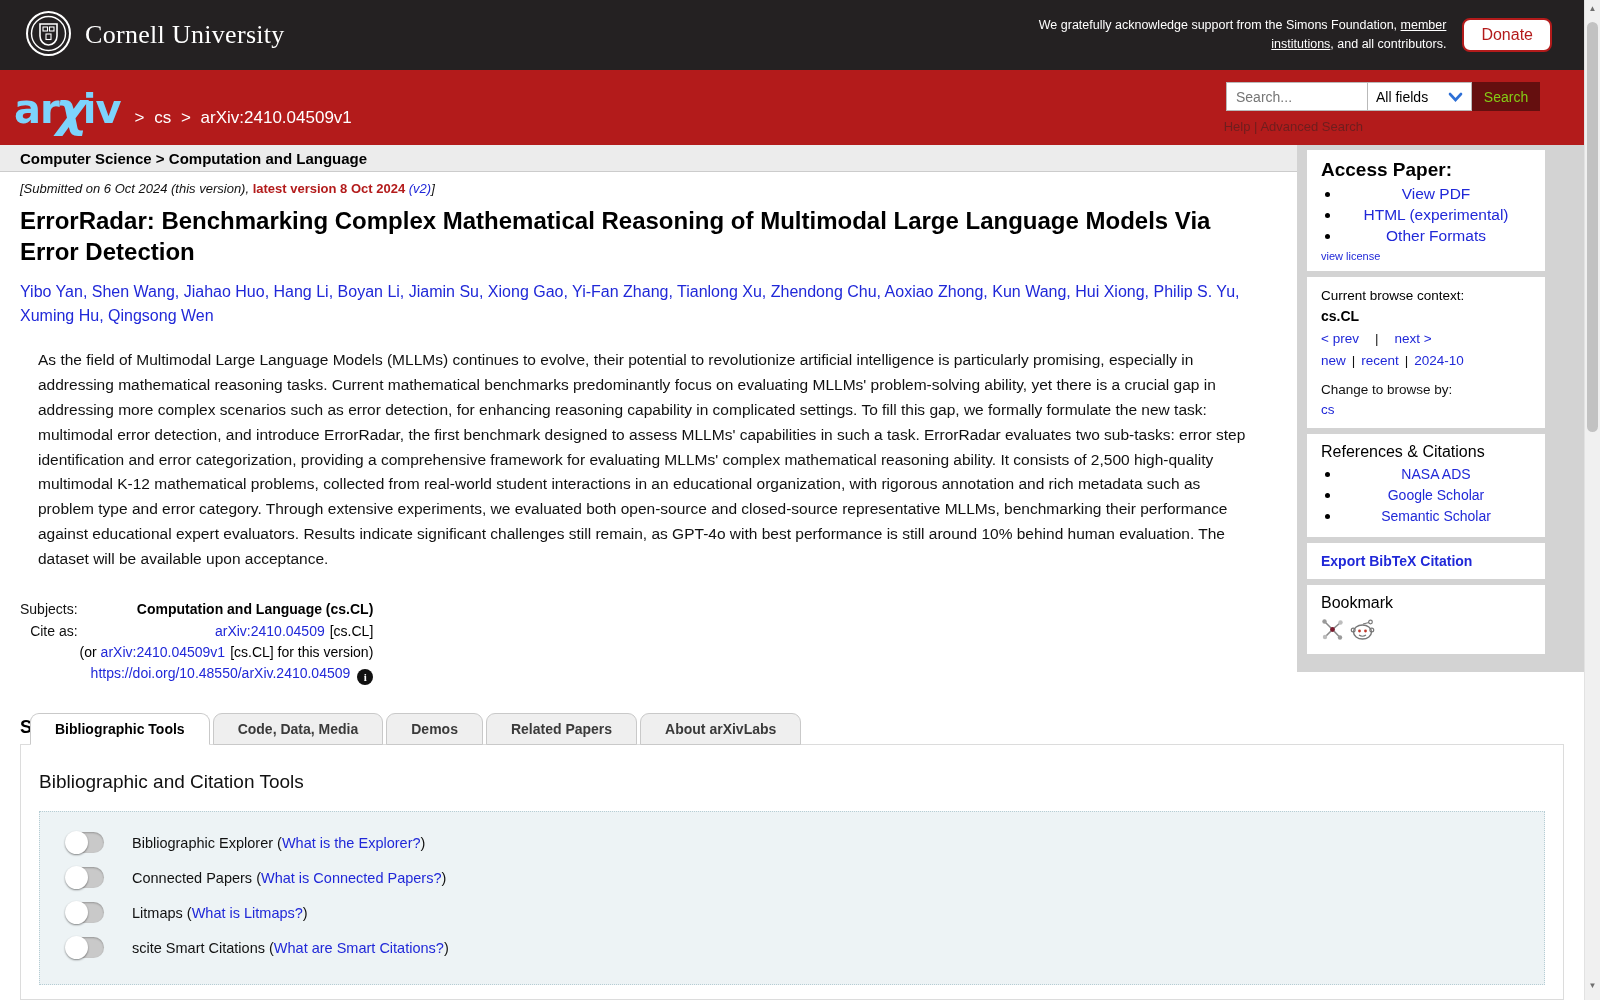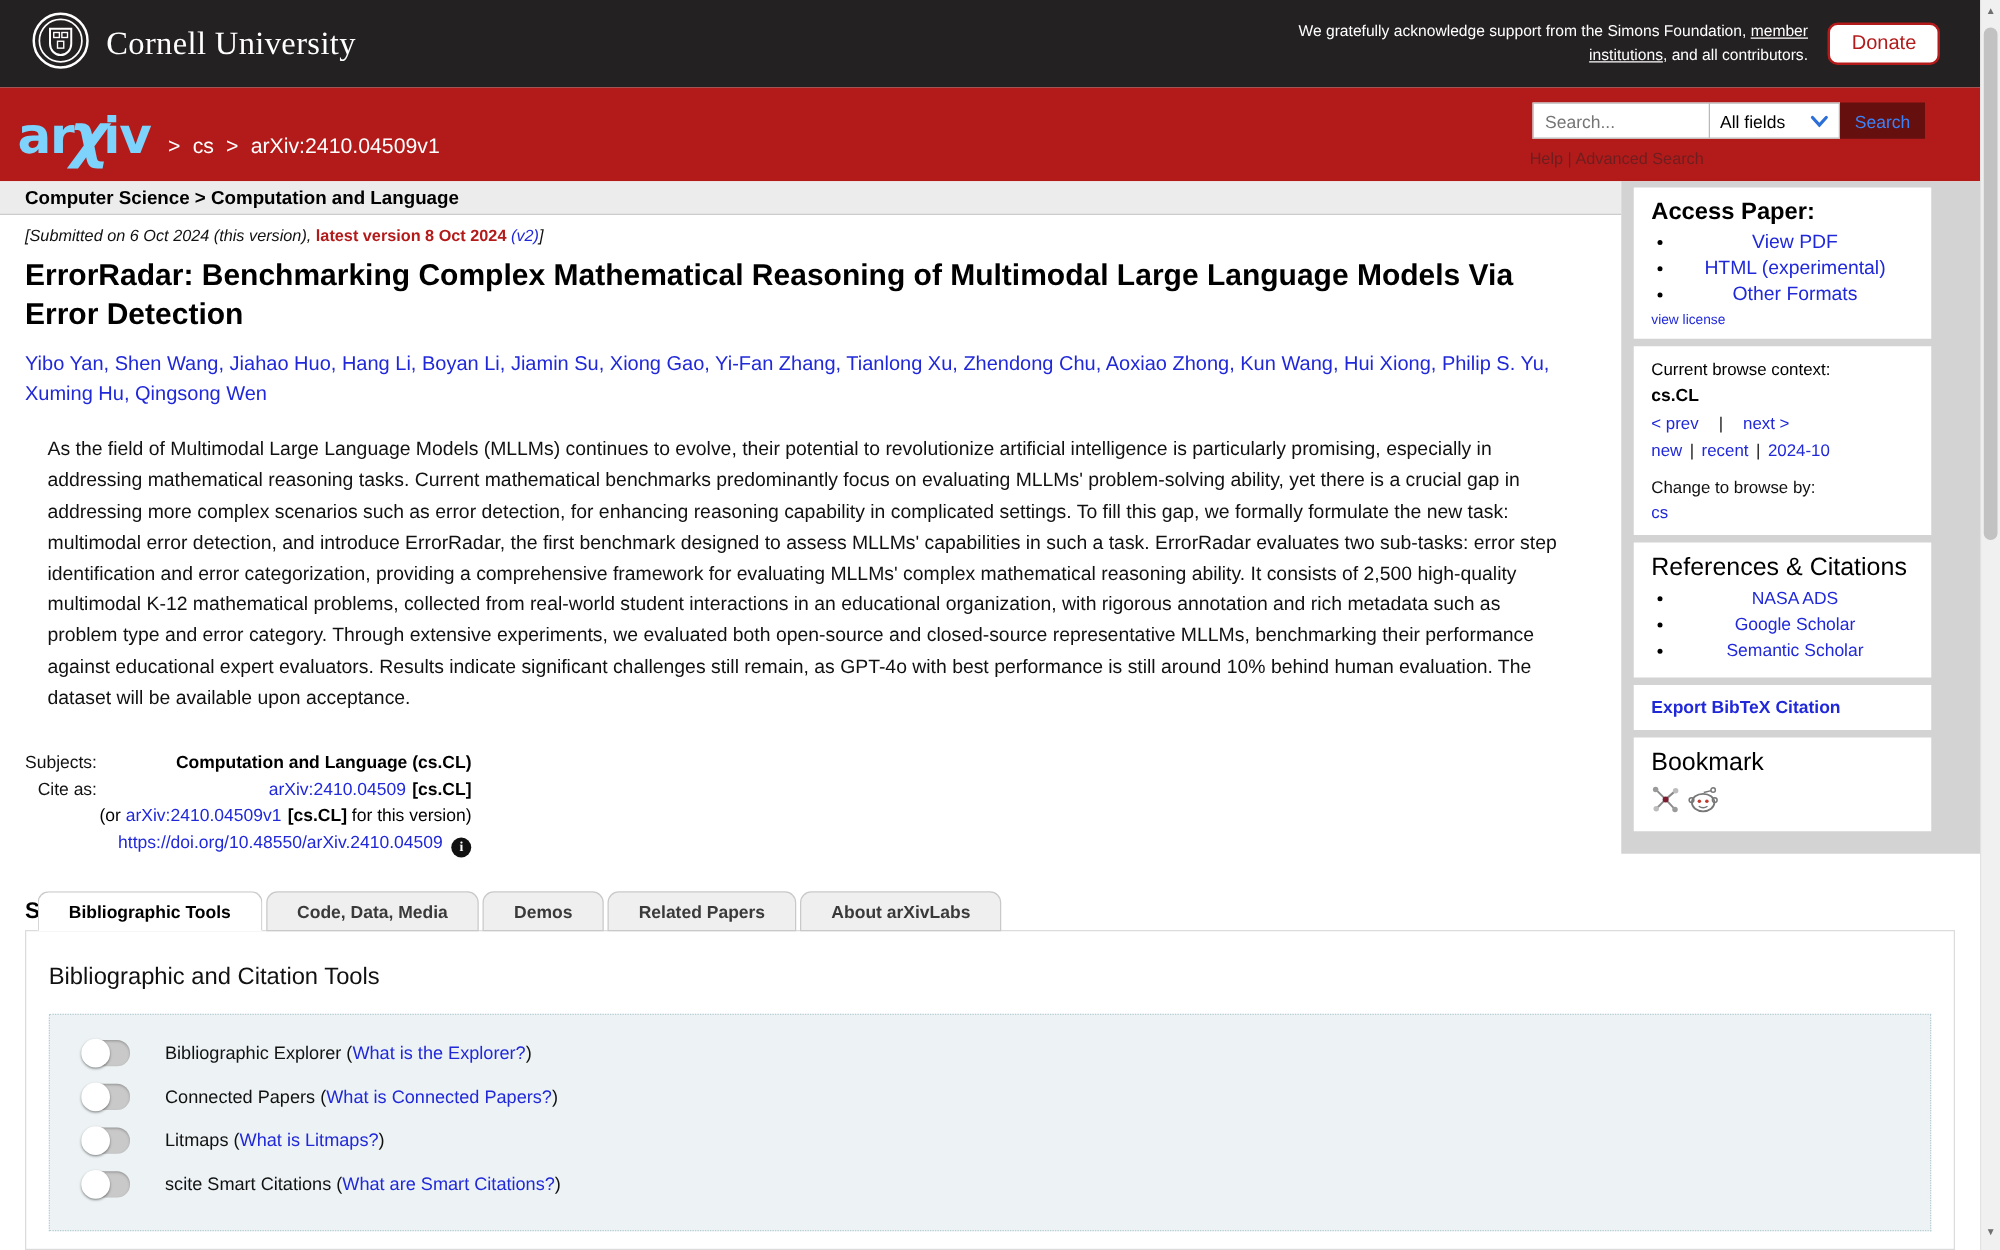--- a/index.html
+++ b/index.html
@@ -21,21 +21,21 @@
   .red-banner { position:absolute; top:70px; left:0; width:1600px; height:75px; background:#b31b1b; }
   .banner-left { position:absolute; left:14px; top:8px; display:flex; align-items:baseline; gap:9px; color:#fff; }
   .arxiv-logo { font-size:40px; font-weight:bold; color:#7dd3fc; letter-spacing:-1px; text-decoration:none; font-family:"DejaVu Sans", sans-serif; }
   .arxiv-logo .chi { font-style:italic; font-size:48px; position:relative; top:3px; margin:0 -3px; }
   .crumbs { font-size:17px; color:#fff; }
   .crumbs a { color:#fff; text-decoration:none; }
   .crumb-sep { margin:0 5px; }
   .search-row { position:absolute; top:12px; right:60px; display:flex; height:29px; }
   .search-input { width:142px; border:1px solid #b9b9b9; padding:0 9px; font-size:14px; font-family:"Liberation Sans", sans-serif; outline:none; }
   .search-select { width:104px; background:#fff; border:1px solid #b9b9b9; border-left:none; display:flex; align-items:center; justify-content:space-between; padding:0 8px; font-size:14px; cursor:pointer; }
-  .search-btn { width:68px; background:#650f0f; color:#3b82f6; border:none; font-size:14px; font-family:"Liberation Sans", sans-serif; cursor:pointer; }
+  .search-btn { width:68px; background:#650f0f; color:#84cc16; border:none; font-size:14px; font-family:"Liberation Sans", sans-serif; cursor:pointer; }
   .help-row { position:absolute; top:49px; right:237px; font-size:13px; color:#6e1e1e; }
   .help-row a { color:#6e1e1e; text-decoration:none; }
 
   
   .subject-strip { position:absolute; top:145px; left:0; width:1297px; height:27px; background:#ececec; border-bottom:1px solid #cccccc; display:flex; align-items:center; padding-left:20px; font-size:15px; font-weight:bold; }
 
   
   .main { position:absolute; top:172px; left:0; width:1297px; padding:9px 28px 0 20px; background:#fff; }
   .submitted { font-size:13px; font-style:italic; color:#111; }
   .submitted .latest { color:#b31b1b; font-weight:bold; font-style:normal; text-decoration:none; }
@@ -44,34 +44,34 @@
   .authors { font-size:16px; line-height:1.5; color:#2028d8; max-width:1275px; }
   .authors a { color:#2028d8; text-decoration:none; }
   .abstract { margin:20px 0 0 18px; max-width:1214px; font-size:15.5px; line-height:1.6; color:#111; }
 
   .meta { margin-top:26px; font-size:14px; border-collapse:collapse;text-align:right; }
   .meta td { padding:3px 0; vertical-align:top; }
   .meta .lbl { width:56px; color:#111; padding-right:2px; }
   .meta .bold { font-weight:bold; }
   .meta a { color:#2028d8; text-decoration:none; }
   .cite-line { margin-bottom:5px; }
-  .catchip { font-weight:bold; margin-left:5px; }
+  .catchip { font-weight:normal; margin-left:5px; }
   .info-icon { display:inline-flex; width:16px; height:16px; border-radius:50%; background:#111; color:#fff; font-size:11px; font-weight:bold; align-items:center; justify-content:center; margin-left:7px; vertical-align:-3px; font-family:"Liberation Serif", serif; cursor:pointer; }
 
   .subhist-h { font-size:18px; font-weight:bold; margin:24px 0 8px 0; }
   .subhist-line { font-size:14px; margin:5px 0; }
   .subhist-line a { color:#2028d8; text-decoration:none; }
   .vtag-b { font-weight:bold; }
   .vtag-l { color:#2028d8; }
 
   
   .sidebar { position:absolute; left:1297px; top:145px; width:287px; background:#d3d3d3; padding:5px 0 12px 10px; }
   .sbox { width:238px; background:#fff; margin-bottom:6px; padding:9px 14px; }
   .sbox h2 { margin:0 0 4px 0; font-size:19px; font-weight:bold; }
-  .sbox h3 { margin:0 0 4px 0; font-size:20px; font-weight:normal; }
+  .sbox h3 { margin:0 0 4px 0; font-size:16px; font-weight:normal; }
   .sbox ul { margin:4px 0 2px 0; padding-left:20px; }
   .sbox li { margin:3px 0;text-align:center; }
   .sbox a { color:#2028d8; text-decoration:none; }
   .access li a { font-size:15.5px; }
   .license { font-size:11px; margin-top:5px; }
   .browse { font-size:13.5px; line-height:1.45; }
   .browse .ctx { font-weight:bold; font-size:14px; }
   .pipe { color:#111; margin:0 6px; }
   .prevnext { margin:3px 0; }
   .prevnext .pipe { margin:0 16px; }

